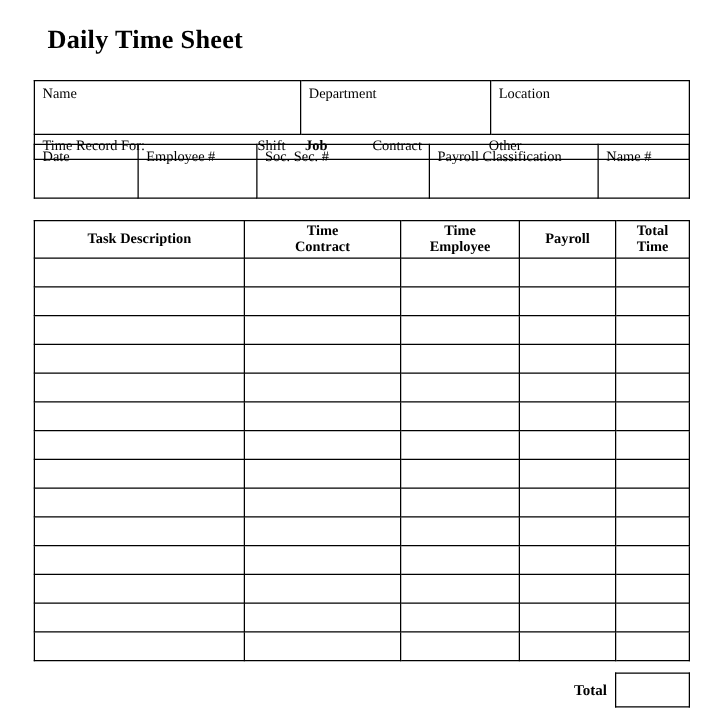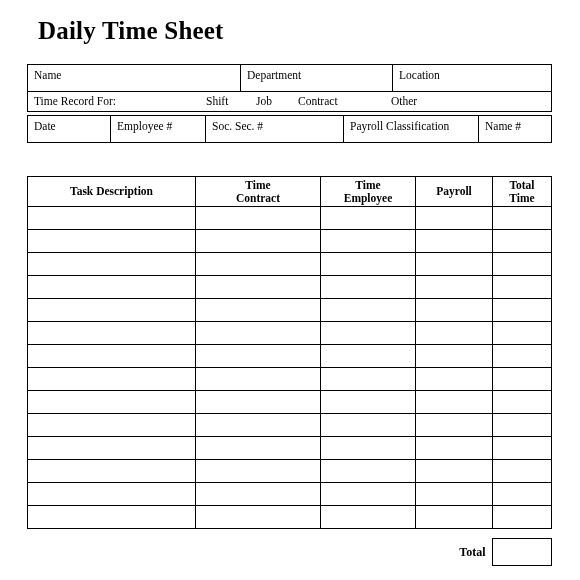--- a/index.html
+++ b/index.html
@@ -22,41 +22,41 @@
     width: 580px;
     height: 580px;
     background: #ffffff;
   }
 
   
   #title {
     position: absolute;
     left: 38px;
     top: 16px;
-    font-size: 25px;
+    font-size: 21px;
     font-weight: bold;
     letter-spacing: 0.2px;
     line-height: 30px;
     white-space: nowrap;
   }
 
   
   #info-table {
     position: absolute;
     left: 27px;
     top: 64px;
     width: 524px;
     border-collapse: collapse;
     table-layout: fixed;
   }
   #info-table td {
     border: 1px solid #000000;
     font-size: 11.5px;
     line-height: 13px;
-    padding: 4px 0 0 6px;
+    padding: 4px 0 16px 6px;
     vertical-align: top;
     height: 18px;
   }
   #info-table tr.row-name td { height: 22px; }
   #info-table tr.row-record td { height: 13px; padding-top: 3px; padding-bottom: 3px;}
   #info-table tr.row-date td { height: 22px; }
 
   .rec-wrap {
     position: relative;
     height: 13px;
@@ -64,21 +64,21 @@
     text-align: right;
   }
   .rec-wrap span {
     position: absolute;
     top: 0;
     font-size: 11.5px;
     line-height: 13px;
   }
   .rec-label { left: 0; }
   .rec-shift { left: 172px; }
-  .rec-job   { left: 222px; }
+  .rec-job   { left: 210px; font-weight: bold; }
   .rec-contract { left: 264px; }
   .rec-other { left: 357px; }
 
   
   #task-table {
     position: absolute;
     left: 27px;
     top: 176px;
     width: 524px;
     border-collapse: collapse;

